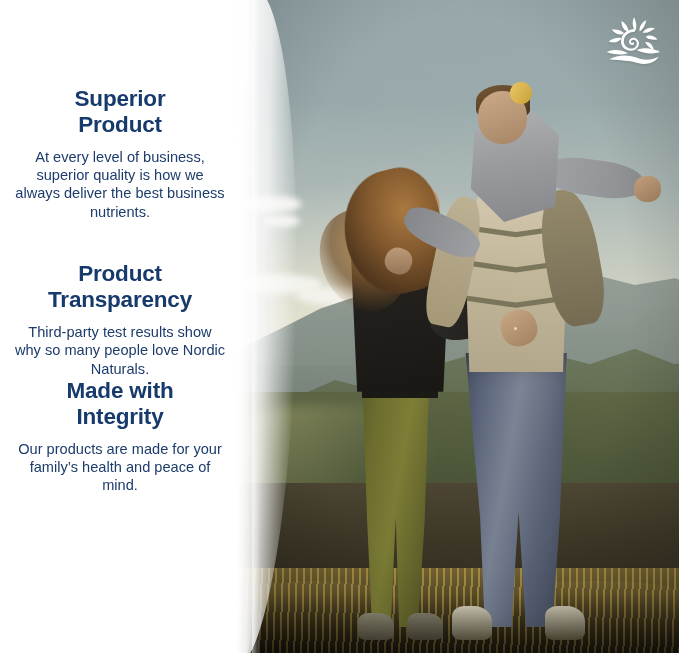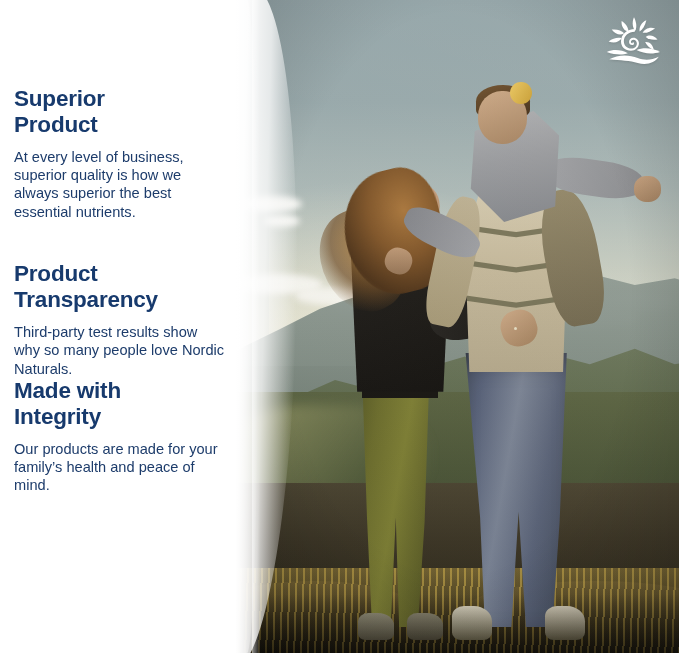--- a/index.html
+++ b/index.html
@@ -245,21 +245,21 @@
     pointer-events:none;
   }
 
   
   .text-col{
     position:absolute;left:0;top:0;width:240px;height:653px;
     z-index:5;
     display:flex;flex-direction:column;justify-content:flex-start;
     padding-top:86px;box-sizing:border-box;
   }
-  .block{padding:0 14px;text-align:left;}
+  .block{padding:0 14px;text-align:center;}
   .b1{margin-bottom:40px;}
   .b2{margin-bottom:38px;}
   .b3{margin-bottom:0;}
   .block h2{
     margin:0 0 9px 0;
     font-size:22.5px;line-height:1.17;font-weight:bold;
     color:#173a6d;letter-spacing:-.2px;
   }
   .block p{
     margin:0;font-size:14.6px;line-height:1.26;
@@ -345,21 +345,21 @@
   <div class="swoosh-edge"></div>
   <div class="swoosh-hair"></div>
 
   <div class="text-col">
 
     <div class="block b1">
       <h2>
         <span>Superior</span><br>
         <span>Product</span>
       </h2>
-      <p>At every level of business, superior quality is how we always superior the best essential nutrients.</p>
+      <p>At every level of business, superior quality is how we always deliver the best business nutrients.</p>
     </div>
 
     <div class="block b3">
       <h2>
         <span>Product</span><br>
         <span>Transparency</span>
       </h2>
       <p>Third-party test results show why so many people love Nordic Naturals.</p>
     </div>
 

